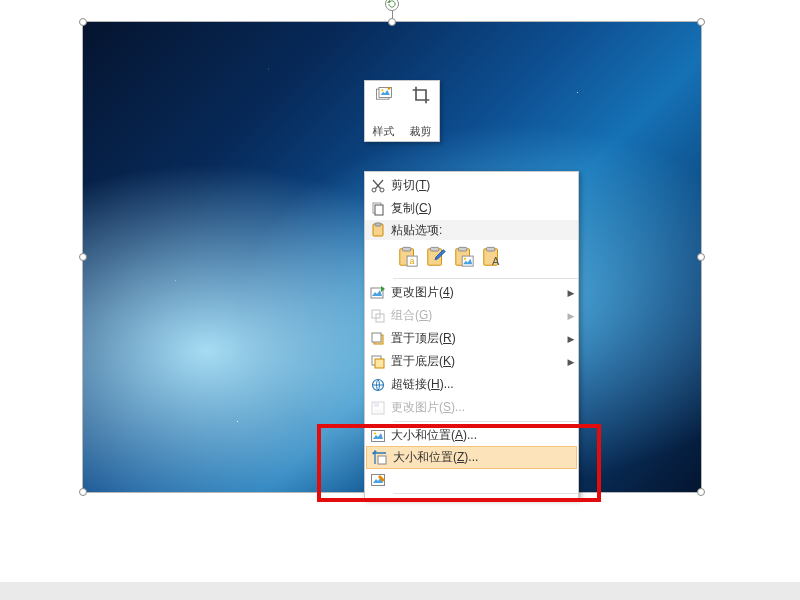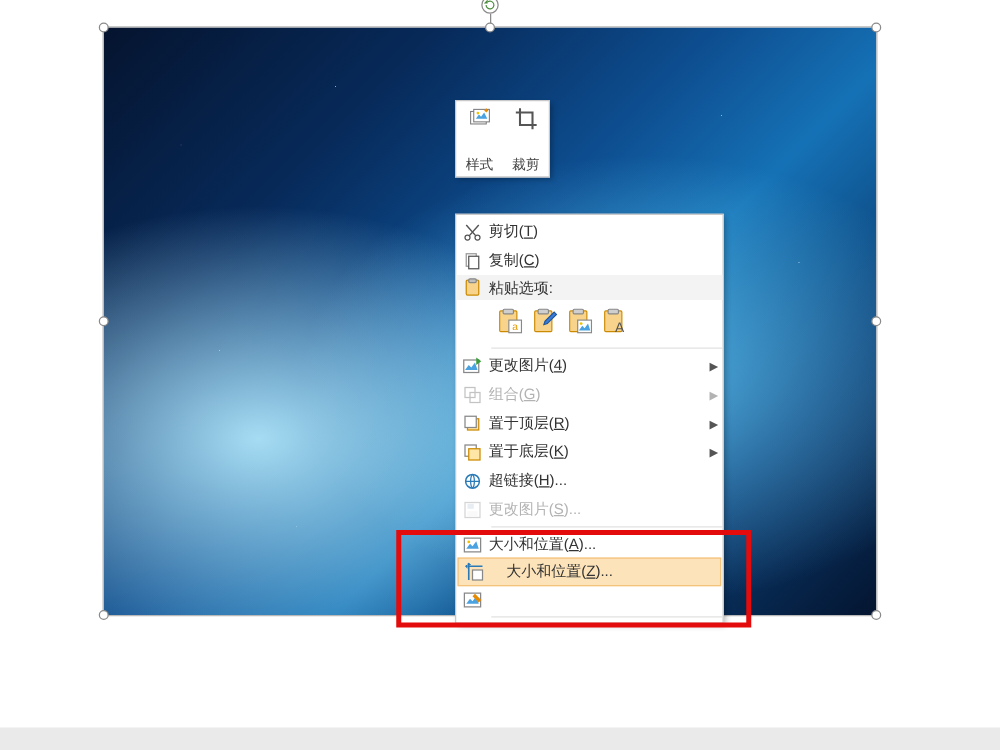--- a/index.html
+++ b/index.html
@@ -136,21 +136,21 @@
     padding-right: 6px;
   }
   .cm-label .accel { text-decoration: underline; }
   .cm-arrow {
     width: 14px; text-align: center; color: #555; font-size: 9px;
   }
   .cm-item.disabled .cm-label,
   .cm-item.disabled .cm-icon,
   .cm-item.disabled .cm-arrow { color: #b3b3b3; }
   .cm-item.disabled svg { opacity: .35; }
-  .cm-item.highlight { background: #fde3b9; border: 1px solid #f3c27b; height: 23px; margin: -1px 1px; gap: 12px; }
+  .cm-item.highlight { background: #fde3b9; border: 1px solid #f3c27b; height: 23px; margin: -1px 1px; }
   .cm-sep {
     height: 1px; background: #e2e2e2;
     margin: 2px 0 2px 28px;
   }
   .paste-header {
     height: 20px;
     font-size: 12px;
     color: #6a6a6a;
     background: #f3f3f3;
   }

